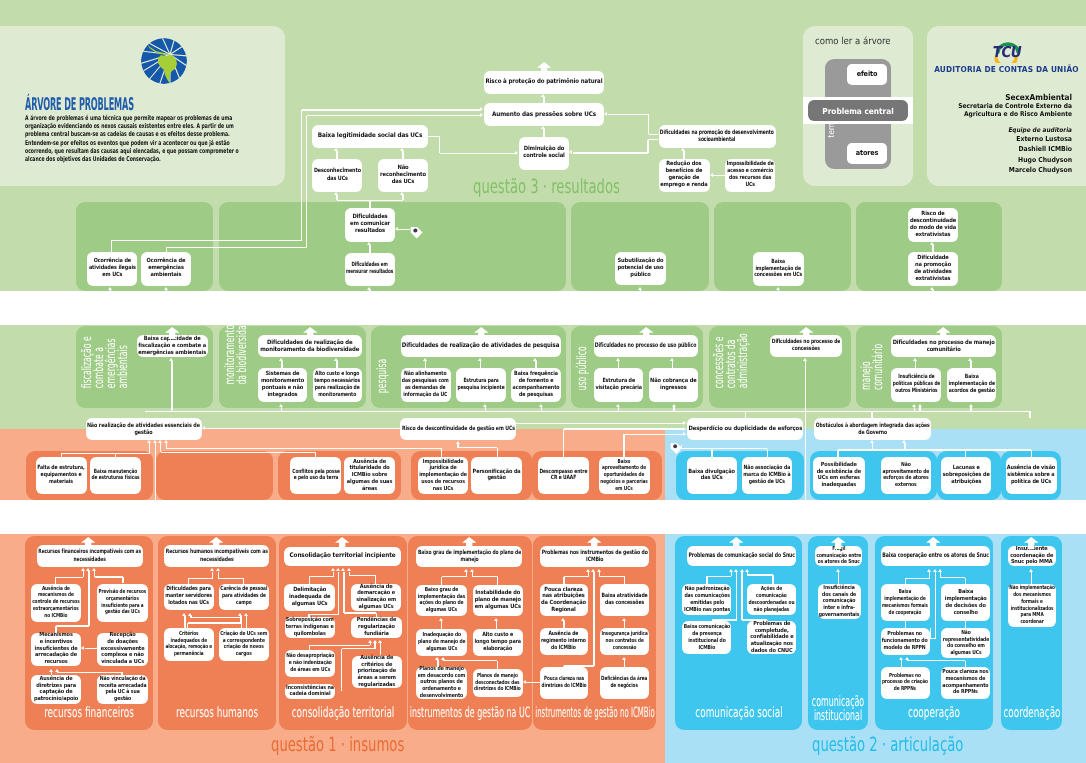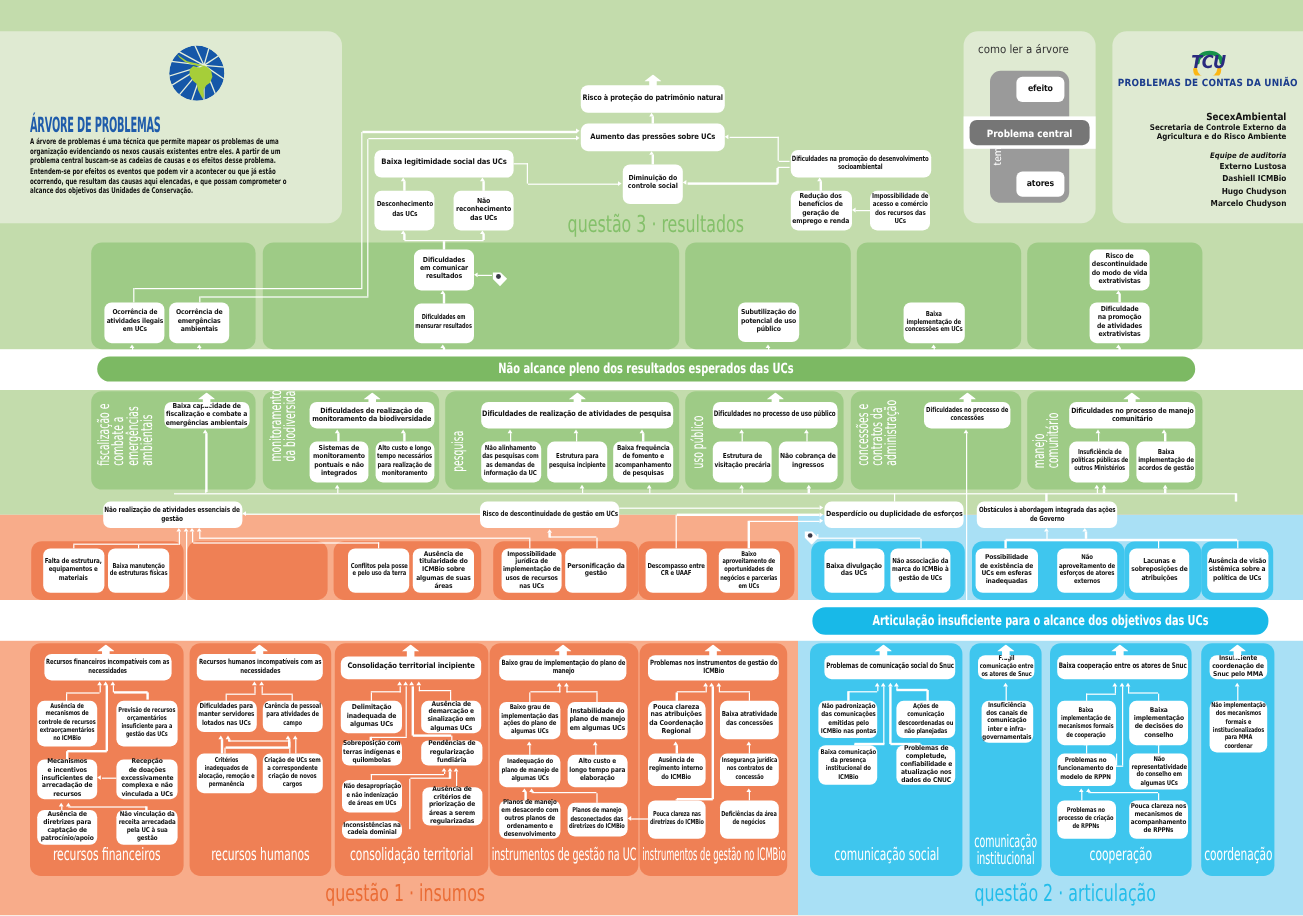--- a/index.html
+++ b/index.html
@@ -86,42 +86,36 @@
     <span style="color:#fff;font-size:8.2px;font-weight:bold;">Problema central</span>
   </div>
   <div class="node" style="left:847px;top:143px;width:40px;height:21px;font-size:7.2px;border-radius:5px;">atores</div>
 
   <div class="panel" style="left:927px;top:26.4px;width:159px;height:160px;background:#dfead2;border-radius:12px 0 0 12px;"></div>
   <div class="abs" style="left:991px;top:39px;width:32px;height:24px;"><svg width="32" height="24" viewBox="0 0 64 48">
         <path d="M14 26 A20 16 0 0 1 54 26" stroke="#17924b" stroke-width="7" fill="none" stroke-linecap="round"></path>
         <path d="M10 22 A20 16 0 0 0 50 22" stroke="#fbb615" stroke-width="7" fill="none" stroke-linecap="round" transform="translate(0,16)"></path>
         <text x="32" y="36" font-family="'DejaVu Sans Condensed','DejaVu Sans',sans-serif" font-size="30" font-weight="bold" fill="#2a2a7e" text-anchor="middle" font-style="italic" letter-spacing="-1">TCU</text>
       </svg></div>
-  <div class="abs" style="left:927px;top:64px;width:159px;text-align:center;font-size:8.2px;font-weight:bold;color:#1b3c8c;letter-spacing:0.2px;">PROBLEMAS DE CONTAS DA UNIÃO</div>
+  <div class="abs" style="left:927px;top:64px;width:159px;text-align:center;font-size:8.2px;font-weight:bold;color:#1b3c8c;letter-spacing:0.2px;">AUDITORIA DE CONTAS DA UNIÃO</div>
   <div class="abs" style="left:927px;top:91.5px;width:145px;text-align:right;font-size:8.2px;font-weight:bold;color:#111;">SecexAmbiental</div>
   <div class="abs" style="left:927px;top:101.5px;width:145px;text-align:right;font-size:6.6px;font-weight:bold;color:#111;">Secretaria de Controle Externo da</div>
   <div class="abs" style="left:927px;top:109.5px;width:145px;text-align:right;font-size:6.6px;font-weight:bold;color:#111;">Agricultura e do Risco Ambiente</div>
   <div class="abs" style="left:927px;top:126px;width:145px;text-align:right;font-size:6.4px;font-style:italic;font-weight:bold;color:#111;">Equipe de auditoria</div>
   <div id="tcu-team" class="abs" style="left:927px;top:134px;width:145px;text-align:right;font-size:6.8px;font-weight:bold;color:#111;line-height:1.52;">
       <div>Externo Lustosa</div>
       <div>Dashiell ICMBio</div>
       <div>Hugo Chudyson</div>
       <div>Marcelo Chudyson</div>
     </div>
 
   <div class="qlbl" style="left:473px;top:177.5px;font-size:19.5px;line-height:17px;color:#84c06a;font-family:'DejaVu Sans Condensed','DejaVu Sans',sans-serif;transform:scaleX(0.752);transform-origin:left top;">questão 3 · resultados</div>
   <div class="qlbl" style="left:271px;top:735.5px;font-size:19.5px;line-height:17px;color:#ea6c35;font-family:'DejaVu Sans Condensed','DejaVu Sans',sans-serif;transform:scaleX(0.752);transform-origin:left top;">questão 1 · insumos</div>
   <div class="qlbl" style="left:812px;top:735.5px;font-size:19.5px;line-height:17px;color:#23bdea;font-family:'DejaVu Sans Condensed','DejaVu Sans',sans-serif;transform:scaleX(0.752);transform-origin:left top;">questão 2 · articulação</div>
 
-  <div class="banner" style="left:80.7px;top:296.5px;width:915.5px;height:21.7px;background:#7cb963;font-size:11.6px;">
-      <span style="transform: scaleX(0.786925);">Não alcance pleno dos resultados esperados das UCs</span>
-    </div>
-  <div class="banner" style="left:677px;top:505.9px;width:380px;height:23px;background:#18b9e8;font-size:11.4px;">
-      <span style="transform: scaleX(0.790821);">Articulação insuficiente para o alcance dos objetivos das UCs</span>
-    </div>
 
   <div id="panels">
       <div class="panel" style="left: 76px; top: 202.4px; width: 136.7px; height: 88.2px; background: rgb(158, 203, 134); border-radius: 9px; z-index: 2;"></div>
       <div class="panel" style="left: 219.1px; top: 202.4px; width: 346.9px; height: 88.2px; background: rgb(158, 203, 134); border-radius: 9px; z-index: 2;"></div>
       <div class="panel" style="left: 571.4px; top: 202.4px; width: 137.6px; height: 88.2px; background: rgb(158, 203, 134); border-radius: 9px; z-index: 2;"></div>
       <div class="panel" style="left: 714px; top: 202.4px; width: 136.7px; height: 88.2px; background: rgb(158, 203, 134); border-radius: 9px; z-index: 2;"></div>
       <div class="panel" style="left: 856px; top: 202.4px; width: 145.5px; height: 88.2px; background: rgb(158, 203, 134); border-radius: 9px; z-index: 2;"></div>
       <div class="panel" style="left: 76px; top: 325.7px; width: 136.7px; height: 82.1px; background: rgb(158, 203, 134); border-radius: 9px; z-index: 2;"></div>
       <div class="panel" style="left: 219.1px; top: 325.7px; width: 146.9px; height: 82.1px; background: rgb(158, 203, 134); border-radius: 9px; z-index: 2;"></div>
       <div class="panel" style="left: 371.4px; top: 325.7px; width: 194.6px; height: 82.1px; background: rgb(158, 203, 134); border-radius: 9px; z-index: 2;"></div>

